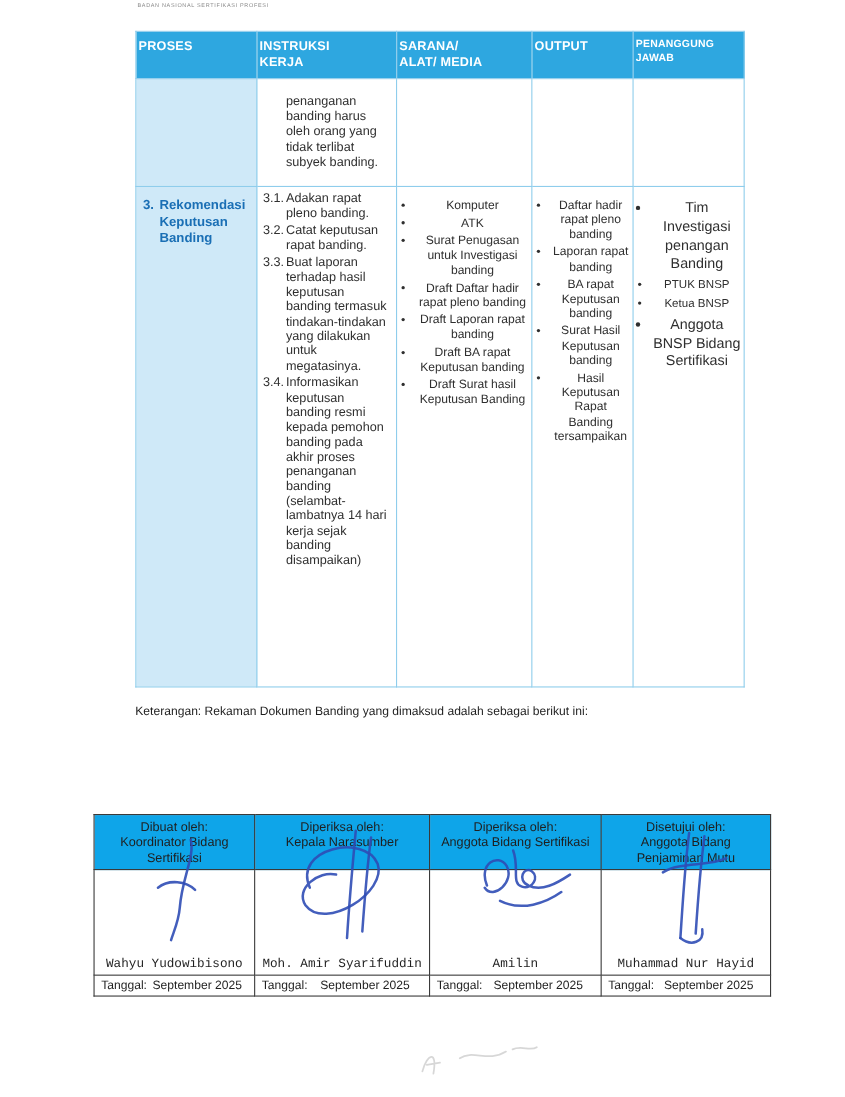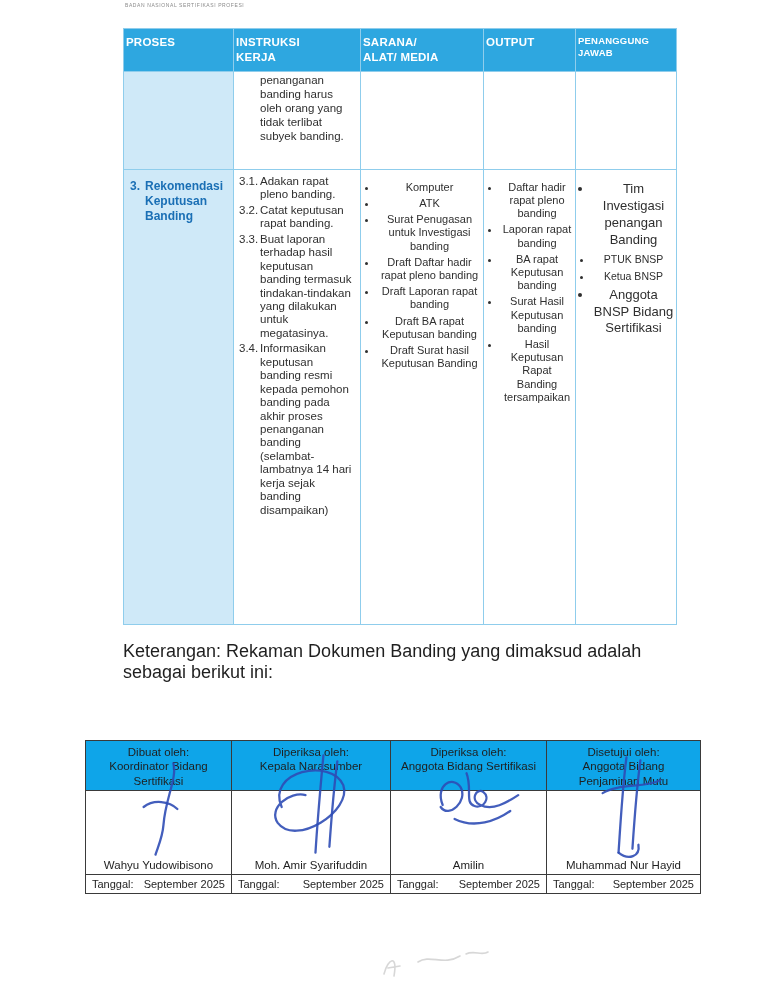--- a/index.html
+++ b/index.html
@@ -28,21 +28,21 @@
     background:#2ea7e0; color:#ffffff; font-weight:bold;
     font-size:11.5px; line-height:1.3; text-align:left;
     padding:6px 2px; white-space:pre-line; letter-spacing:0.2px;
   }
   .proc-table th.th-pj { font-size:9.5px; }
   .proses-cell { background:#cfe9f8; }
   .row-cont td { height:98px; }
   .row-main td { height:455px; }
 
   .cont-text {
-    padding:0 4px 4px 25px; font-size:11.5px; line-height:1.22;
+    padding:12px 4px 4px 25px; font-size:11.5px; line-height:1.22;
   }
   .proses-label {
     display:flex; padding:8px 3px 0 5px;
     font-weight:bold; color:#1a6fb5; font-size:12px; line-height:1.25;
   }
   .pnum { flex:0 0 15px; }
   .ptxt { flex:1; }
 
   .ins-cell { padding:5px 3px 4px 5px; }
   .ins-item { display:flex; font-size:11.5px; line-height:1.17; margin-bottom:2px; }
@@ -50,46 +50,46 @@
   .itxt { flex:1; }
 
   .bullet-cell { padding:11px 2px 4px 4px;text-align:center; }
   .bullet-cell ul { margin:0; padding-left:13px; list-style:disc; }
   .bullet-cell li { font-size:11px; line-height:1.2; margin-bottom:3px; }
   .pj-cell li.lg { font-size:13px; line-height:1.3; margin-bottom:5px; }
   .pj-cell li.sm { font-size:10.5px; margin-bottom:4px; }
 
   
   .keterangan { position:absolute; left:123px; top:641px; width:545px; color:#1f1f1f; }
-  .ket-intro { font-size:18px; }
+  .ket-intro { font-size:11px; }
   .ket-list { margin:5px 0 0 0; padding-left:108px; }
   .ket-list li { font-size:12.5px; margin-bottom:3px; }
 
   
   .appr-table {
     position:absolute; left:85px; top:740px; width:615px;
     border-collapse:collapse; table-layout:fixed;
   }
   .appr-table td { border:1.4px solid #3a3a3a; }
   .appr-head td {
     background:#0ea5e9; height:47px; vertical-align:top;
     text-align:center; padding:4px 4px 2px 4px;
     font-size:11.5px; line-height:1.25; color:#1f1f1f;
   }
-  .appr-sig td { height:84px; vertical-align:bottom; position:relative; }
+  .appr-sig td { height:96px; vertical-align:bottom; position:relative;font-family:Liberation Mono, monospace; }
   .sig-name { text-align:center; font-size:11.5px; padding-bottom:2px; color:#1f1f1f; }
   .sig-svg {
     position:absolute; left:0; top:-46px; width:100%; height:125px;
     overflow:visible; pointer-events:none;
   }
   .sig-svg path { fill:none; stroke:#2f4db5; stroke-width:2.3;
     stroke-linecap:round; stroke-linejoin:round; opacity:0.9; }
   .appr-date td { padding:3px 6px; font-size:11px; color:#1f1f1f; }
   .date-wrap { display:flex; }
-  .tval { flex:1; text-align:right; }
+  .tval { flex:1; text-align:center; }
 
   .faint-scribble { position:absolute; left:370px; top:940px; width:130px; height:52px; }
   .faint-scribble path { fill:none; stroke:#9a9a9a; stroke-width:1.6; opacity:0.4;
     stroke-linecap:round; }
 </style>
 </head>
 <body>
 
 <div class="page">
 

